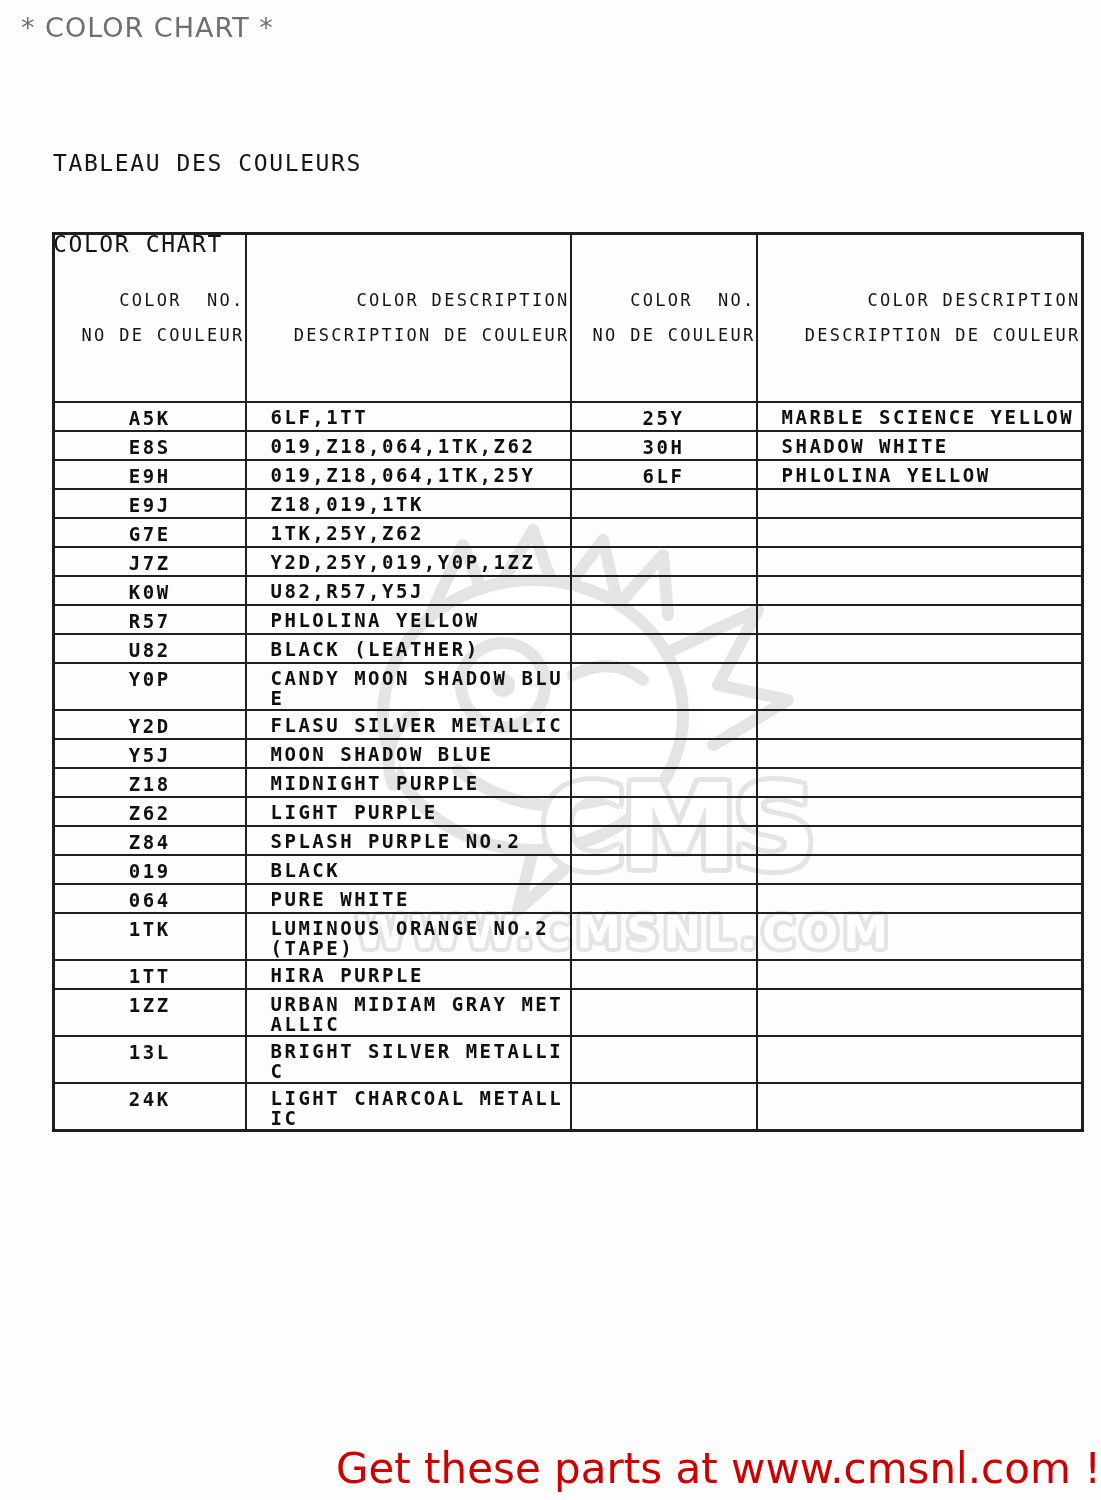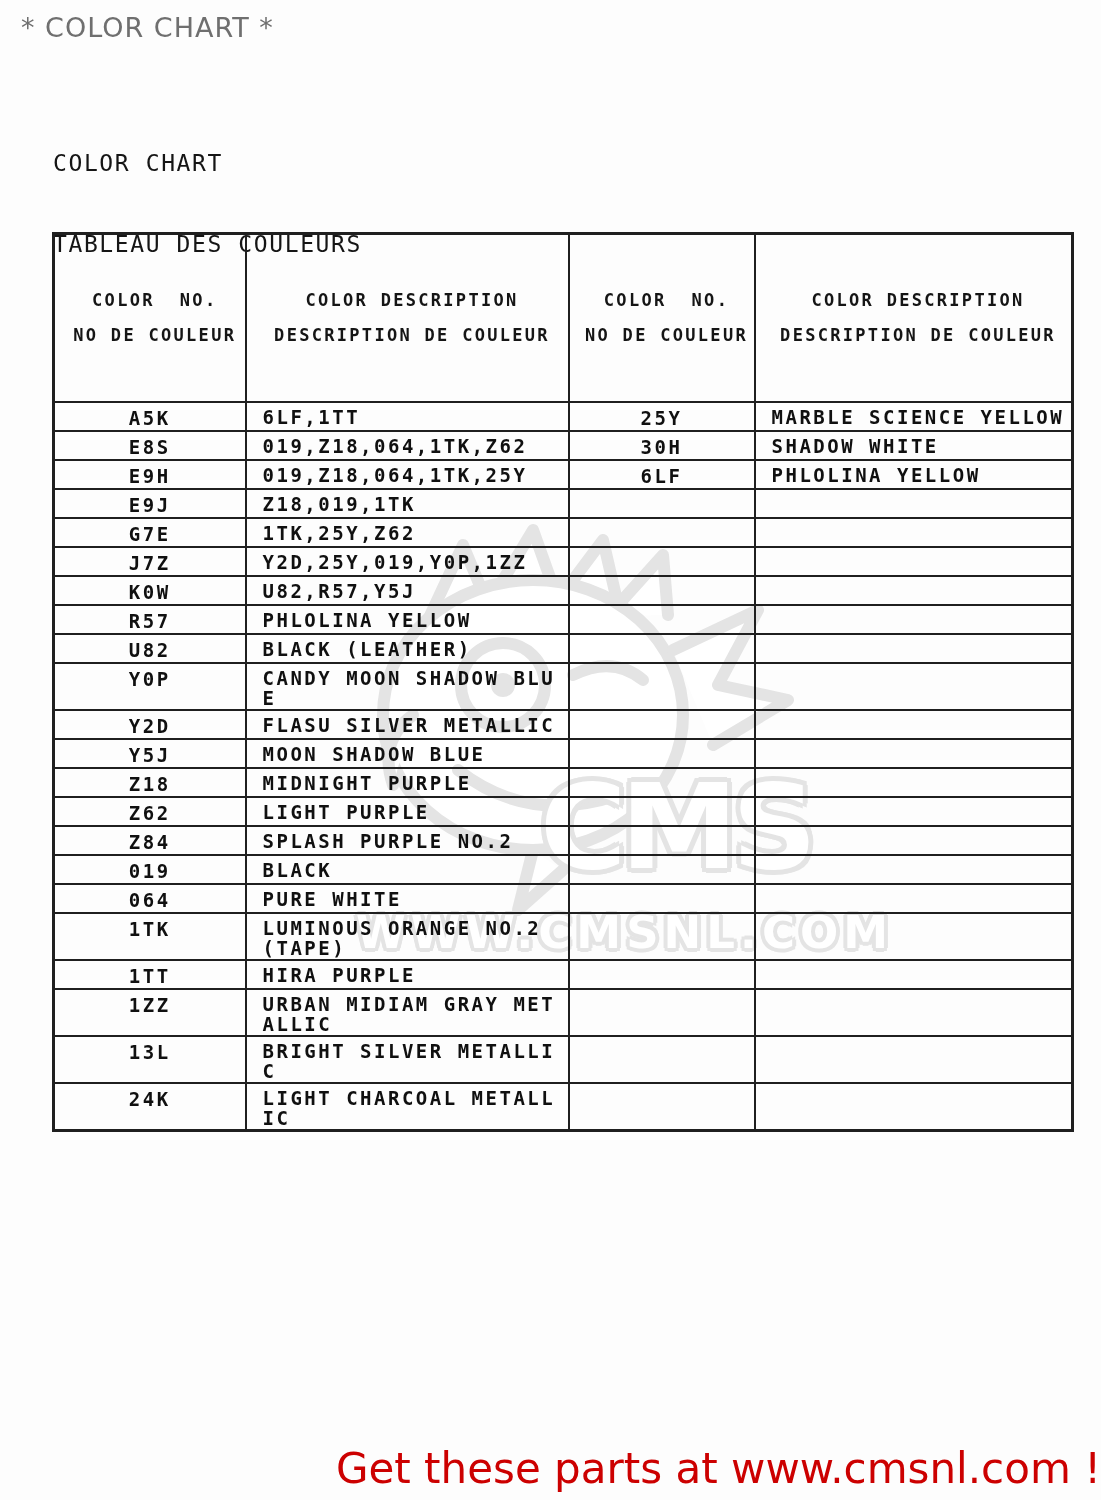--- a/index.html
+++ b/index.html
@@ -46,32 +46,32 @@
 
   
   table.color-table {
     position:absolute; left:52px; top:232px; z-index:2;
     border-collapse:collapse; table-layout:fixed;
     background:transparent; border:3px solid #1f1f1f;
   }
   .color-table th, .color-table td { border:2px solid #1f1f1f; background:transparent; }
   .color-table thead tr { height:168px; }
   .color-table th {
-    font-weight:bold; font-size:17px; letter-spacing:2.3px;
-    color:#151515; text-align:center; vertical-align:middle;
+    font-weight:normal; font-size:17px; letter-spacing:2.3px;
+    color:#151515; text-align:right; vertical-align:middle;
     padding:0 0 0 10px; line-height:35px;
   }
   .hdr-line { white-space:pre; }
   .color-table tbody tr { height:29px; }
   .color-table td {
     vertical-align:top; padding-top:4px;
     font-size:19px; font-weight:bold; letter-spacing:2.5px; color:#101010;
   }
   .code-cell { text-align:center; }
-  .desc-cell { padding-left:4px;margin-left:20px; }
+  .desc-cell { padding-left:12px;margin-left:20px; }
   .desc-inner { width:298px; margin-left:12px; word-break:break-all; line-height:20px; }
 
   
   .promo {
     position:absolute; left:0; top:1444px; width:100%; text-align:right;
     font-family:"DejaVu Sans","Liberation Sans",sans-serif;
     font-size:42px; color:#cc0000; z-index:2; text-decoration:none; display:block;
   }
 </style>
 </head>
@@ -93,22 +93,22 @@
         <path d="M95 215 q-35 25 -20 70"></path>
       </g>
     </svg>
     <div class="wm-cms">CMS</div>
     <div class="wm-url">WWW.CMSNL.COM</div>
   </div>
 
   <div class="gray-heading">* COLOR CHART *</div>
 
   <div class="doc-title">
+    <div>TABLEAU DES COULEURS</div>
     <div>COLOR CHART</div>
-    <div>TABLEAU DES COULEURS</div>
   </div>
 
   <table class="color-table">
     <colgroup>
       <col style="width:192px">
         <col style="width:323px">
         <col style="width:186px">
         <col style="width:317px">
     </colgroup>
     <thead>

